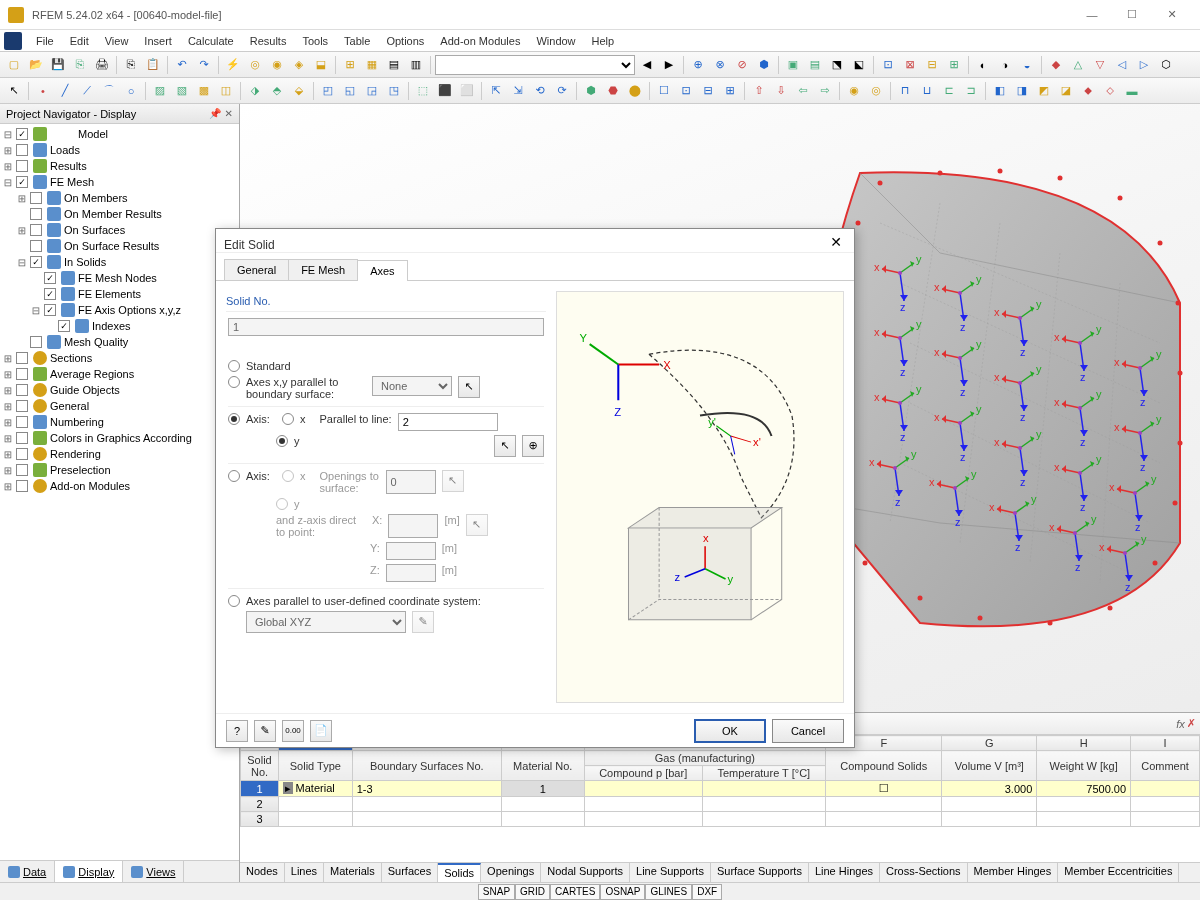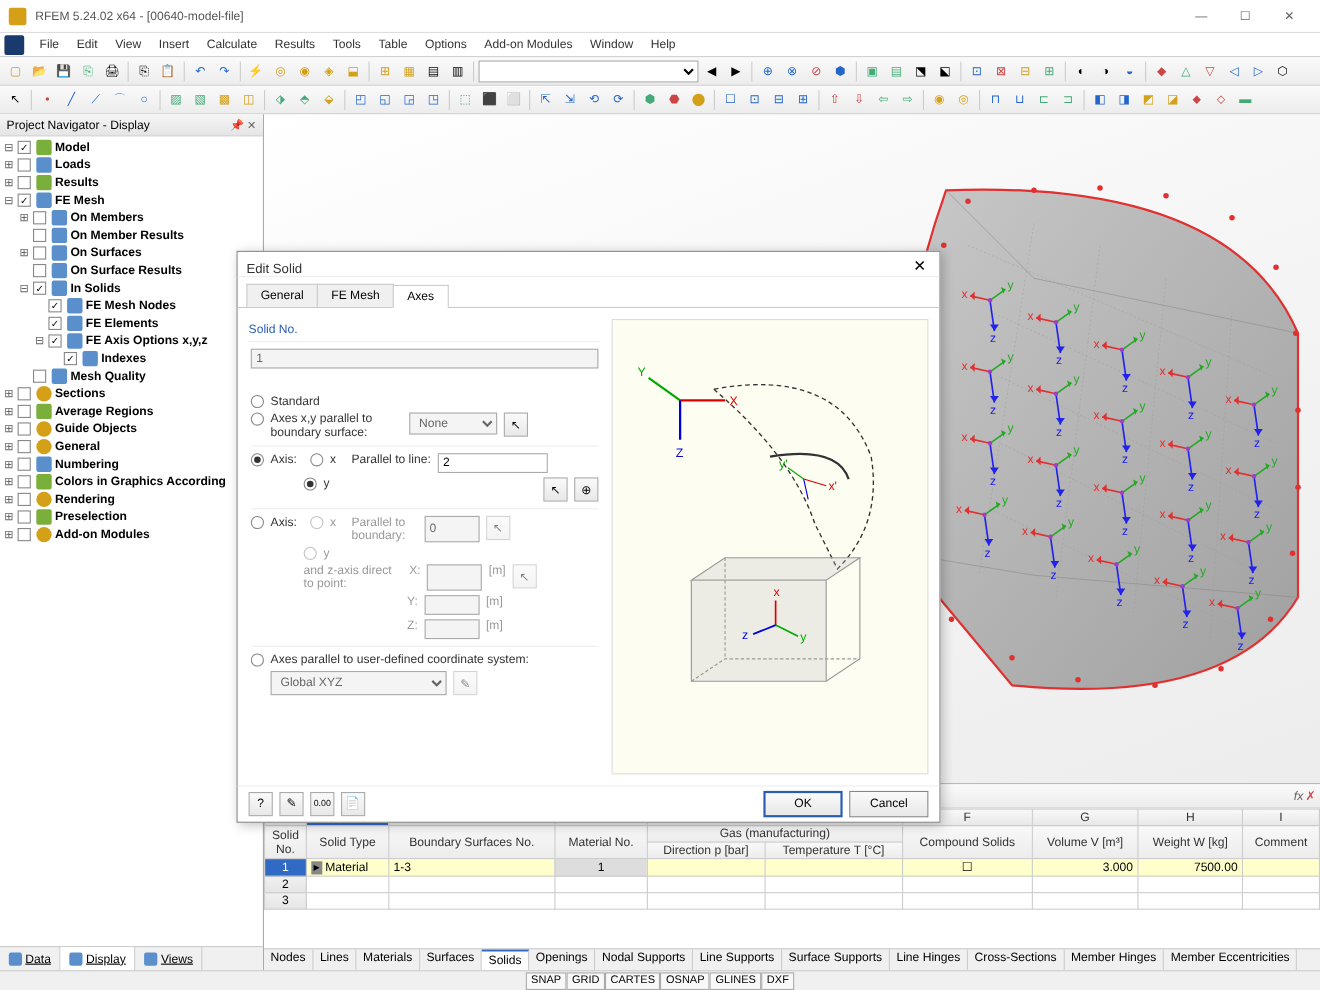--- a/index.html
+++ b/index.html
@@ -26,22 +26,22 @@
 .main { display: flex; height: calc(100% - 30px - 22px - 52px - 18px); }
 .sidebar { width: 240px; background: #fff; border-right: 1px solid #aaa; display: flex; flex-direction: column; }
 .sidebar-header { height: 20px; background: linear-gradient(#f5f5f5,#e5e5e5); border-bottom: 1px solid #ccc; padding: 2px 6px; display: flex; align-items: center; justify-content: space-between; }
 .sidebar-header .pin { font-size: 10px; color: #666; }
 .tree { flex: 1; overflow: auto; padding: 2px; }
 .tree-node { display: flex; align-items: center; padding: 1px 0; white-space: nowrap; }
 .tree-node .exp { width: 12px; text-align: center; color: #666; cursor: pointer; font-size: 10px; }
 .tree-node .chk { width: 12px; height: 12px; border: 1px solid #888; margin: 0 2px; display: inline-flex; align-items: center; justify-content: center; font-size: 9px; }
 .tree-node .chk.checked::after { content: "✓"; color: #000; }
 .tree-node .ico { width: 14px; height: 14px; margin: 0 3px; display: inline-block; }
-.tree-node .lbl { color: #000; font-weight: bold; }
-.tree-node .lbl.bold { font-weight: bold; }
+.tree-node .lbl { color: #000; }
+.tree-node .lbl.bold { font-weight: normal; margin-left: 28px; }
 .ind1 { padding-left: 14px; } .ind2 { padding-left: 28px; } .ind3 { padding-left: 42px; }
 .sidebar-tabs { height: 22px; border-top: 1px solid #ccc; display: flex; background: #f0f0f0; }
 .sidebar-tab { padding: 3px 8px; border-right: 1px solid #ccc; cursor: pointer; display: flex; align-items: center; gap: 3px; text-decoration: underline; }
 .sidebar-tab.active { background: #fff; }
 .sidebar-tab .ic { width: 12px; height: 12px; }
 
 
 .viewport { flex: 1; background: linear-gradient(160deg,#fff 0%,#f5f5f5 40%,#eaeaea 100%); position: relative; overflow: hidden; }
 
 
@@ -903,21 +903,21 @@
         <th rowspan="2">Solid Type</th>
         <th rowspan="2">Boundary Surfaces No.</th>
         <th rowspan="2">Material No.</th>
         <th colspan="2">Gas (manufacturing)</th>
         <th rowspan="2">Compound Solids</th>
         <th rowspan="2">Volume V [m³]</th>
         <th rowspan="2">Weight W [kg]</th>
         <th rowspan="2">Comment</th>
       </tr>
       <tr>
-        <th>Direction p [bar]</th>
+        <th>Compound p [bar]</th>
         <th>Temperature T [°C]</th>
       </tr>
       </tbody>
         <tbody id="grid-rows">
           <tr>
             <td class="rowhead sel">1</td>
             <td class="yellow" style="text-align:left"><span style="background:#888;padding:0 2px">▸</span> Material</td>
             <td class="yellow" style="text-align:left">1-3</td>
             <td class="yellow" style="background:#ddd">1</td>
             <td class="yellow"></td>
@@ -1025,21 +1025,21 @@
             <span style="flex:1"></span>
             <span class="sm-btn">↖</span>
             <span class="sm-btn">⊕</span>
           </div>
           <hr style="border:none;border-top:1px solid #eee;margin:6px 0">
           <div class="field-row">
             <span class="radio"></span>
             <span class="lbl-sm" style="width:30px">Axis:</span>
             <span class="radio dis"></span>
               <span class="lbl-dis">x</span>
-            <span class="lbl-dis" style="margin-left:8px;width:60px">Parallel to boundary:</span>
+            <span class="lbl-dis" style="margin-left:8px;width:60px">Openings to surface:</span>
             <input class="txt-input ro" style="width: 50px;" readonly="" value="0">
             <span class="sm-btn" style="opacity:.5">↖</span>
           </div>
           <div class="field-row" style="padding-left:48px">
             <span class="radio dis"></span>
               <span class="lbl-dis">y</span>
           </div>
           <div class="field-row" style="padding-left:48px">
             <span class="lbl-dis" style="width:90px">and z-axis direct to point:</span>
             <span class="lbl-dis">X:</span>

